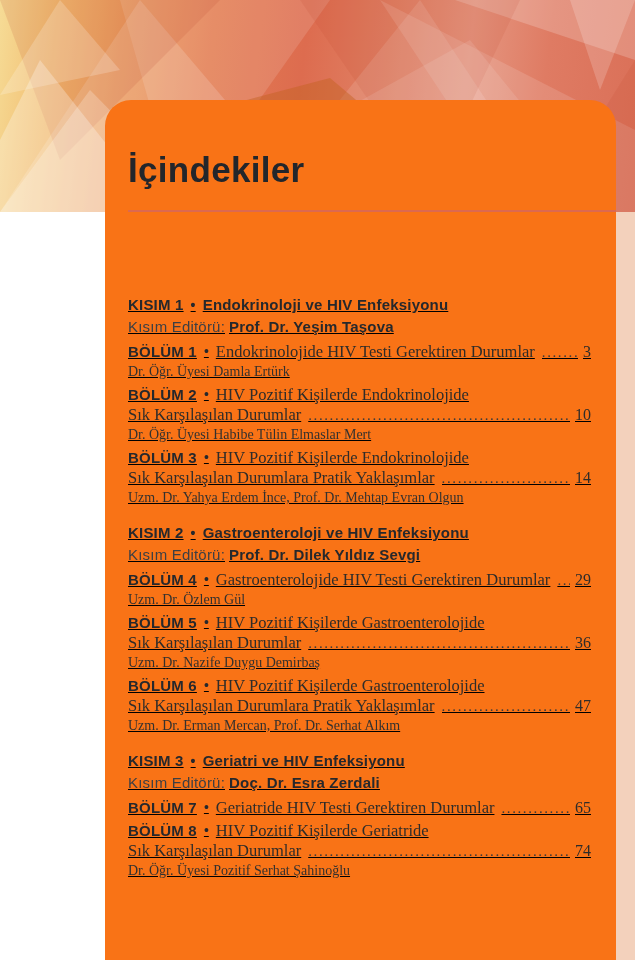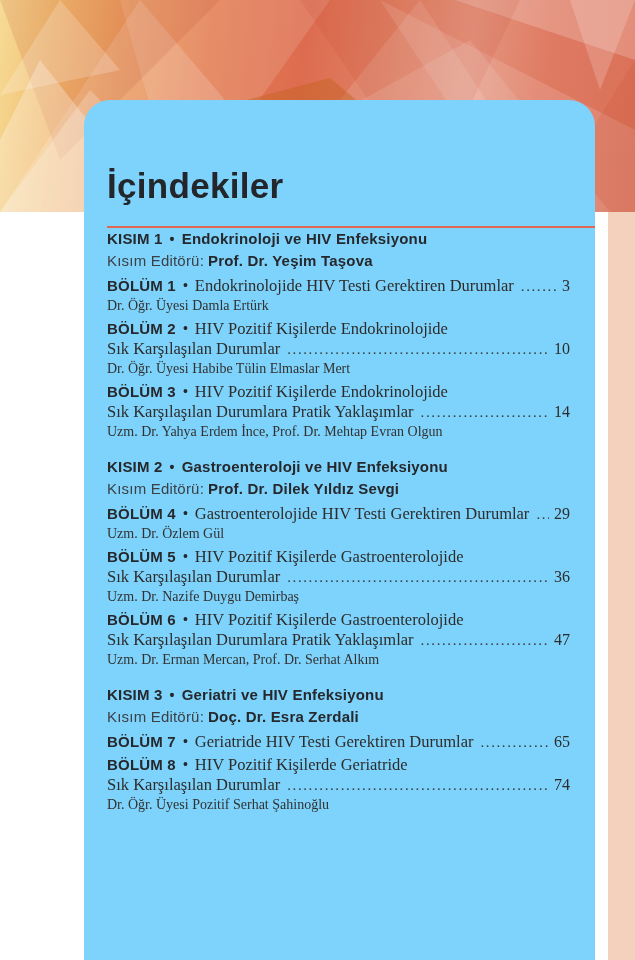--- a/index.html
+++ b/index.html
@@ -3,26 +3,26 @@
 <meta charset="utf-8">
 <style>
   html,body{margin:0;padding:0;}
   .page{position:relative;width:635px;height:960px;background:#ffffff;overflow:hidden;
         font-family:"Liberation Sans",sans-serif;}
   .header-band{position:absolute;left:0;top:0;width:635px;height:212px;
     background:linear-gradient(97deg,#f6dc96 0%,#f2bd72 9%,#ea9a5e 20%,#e37c51 33%,
       #dd6c4f 47%,#e08165 60%,#e59680 72%,#df7b63 84%,#da6f57 100%);}
   .header-band svg{display:block;width:100%;height:100%;}
   .right-strip{position:absolute;right:0;top:212px;width:27px;height:748px;background:#f3d1bc;}
-  .card{position:absolute;left:84px;top:100px;width:511px;height:860px;background:#7dd3fc;
-        border-radius:26px 26px 0 0;box-sizing:border-box;padding:16px 25px 0 23px;}
+  .card{position:absolute;left:105px;top:100px;width:511px;height:860px;background:#f97316;
+        border-radius:26px 26px 0 0;box-sizing:border-box;padding:0 25px 0 23px;}
   .page-title{margin:50px 0 0 0;font-size:35px;font-weight:700;letter-spacing:.3px;
         color:#23262b;line-height:40px;}
   .title-rule{height:2px;background:#dc6950;margin:20px -25px 0 0;}
-  .toc{}
+  .toc{margin-top:82px;text-decoration:underline;}
   .section{margin-top:14px;}
   .section:first-child{margin-top:0;}
   .part-heading{font-size:15px;font-weight:700;color:#26282c;line-height:21px;letter-spacing:.2px;}
   .part-editor{font-size:15px;font-weight:400;color:#3c3f44;line-height:21px;letter-spacing:.2px;}
   .part-editor .editor-name{font-weight:700;color:#26282c;margin-left:4px;}
   .bullet{margin:0 7px;font-weight:700;color:#26282c;font-size:14px;}
   .chapter{margin-top:3px;}
   .chapter.first{margin-top:5px;}
   .ch-line{display:flex;align-items:flex-end;line-height:20px;
         font-family:"Liberation Serif",serif;font-size:16.5px;color:#2e2c2a;}

